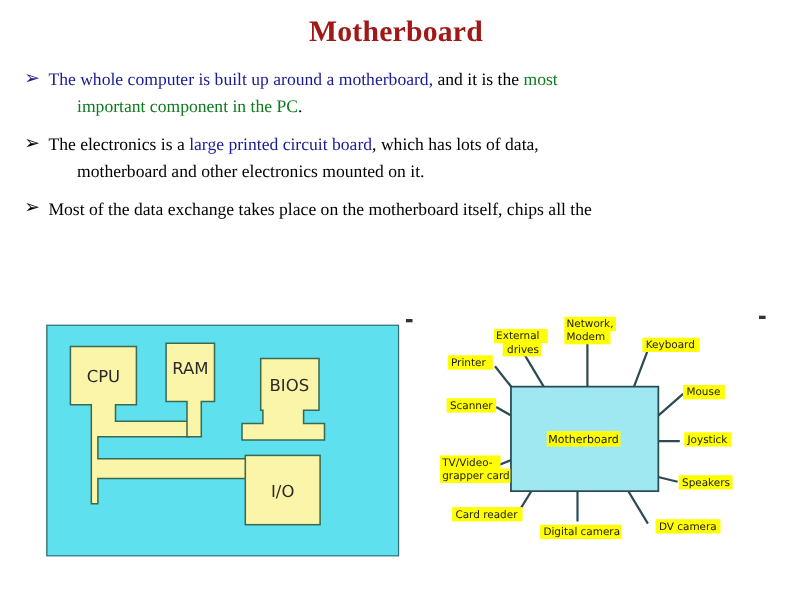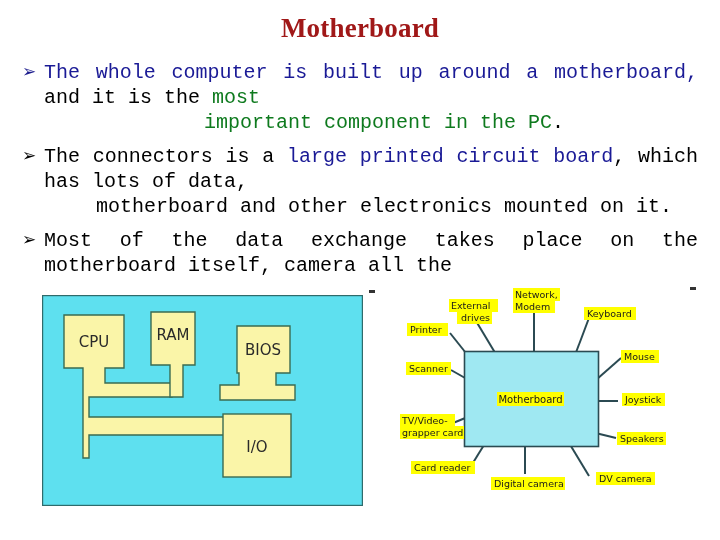--- a/index.html
+++ b/index.html
@@ -47,30 +47,30 @@
     width: 22px;
     font-size: 17px;
     line-height: 23px;
     text-align: left;
     font-family: "DejaVu Sans", sans-serif;
   }
   .bullet-mark.navy { color: #1a1a8c; }
   .bullet-mark.black { color: #000000; }
   .bullet-body {
     flex: 1 1 auto;
-    font-family: Liberation Mono, monospace;
-    font-size: 20px;
+    font-family: Liberation Serif, serif;
+    font-size: 16px;
     line-height: 25px;
     color: #000000;
     text-align: justify;
     text-justify: inter-word;
   }
   .bullet-body .l2 {
     display: block;
-    text-align: center;
+    text-align: left;
     padding-left: 26px;
   }
   .c-blue  { color: #1a1a96; }
   .c-green { color: #0e7a1e; }
   .c-black { color: #000000; }
 
   
   .figures { position: absolute; top: 0; left: 0; width: 720px; height: 540px; pointer-events: none; }
   .fig-left {
     position: absolute;
@@ -120,26 +120,26 @@
 
 <div class="bullets">
 
   <div class="bullet-row">
     <span class="bullet-mark navy">➢</span>
     <span class="bullet-body"><span class="c-blue">The whole computer is built up around a motherboard,</span><span class="c-black"> and it is the </span><span class="c-green">most</span><span class="l2"><span class="c-green">important component in the PC</span><span class="c-black">.</span></span></span>
   </div>
 
   <div class="bullet-row">
     <span class="bullet-mark black">➢</span>
-    <span class="bullet-body"><span class="c-black">The connectors is a </span><span class="c-blue">large printed circuit board</span><span class="c-black">, which has lots of data,</span><span class="l2"><span class="c-black">motherboard and other electronics mounted on it.</span></span></span>
+    <span class="bullet-body"><span class="c-black">The electronics is a </span><span class="c-blue">large printed circuit board</span><span class="c-black">, which has lots of data,</span><span class="l2"><span class="c-black">motherboard and other electronics mounted on it.</span></span></span>
   </div>
 
   <div class="bullet-row">
     <span class="bullet-mark black">➢</span>
-    <span class="bullet-body"><span class="c-black">Most of the data exchange takes place on the motherboard itself, camera all the</span></span>
+    <span class="bullet-body"><span class="c-black">Most of the data exchange takes place on the motherboard itself, chips all the</span></span>
   </div>
 
 </div>
 
 <div class="figures">
 
   <span class="tick tick-a"></span>
   <span class="tick tick-b"></span>
 
   <div class="fig-left">

